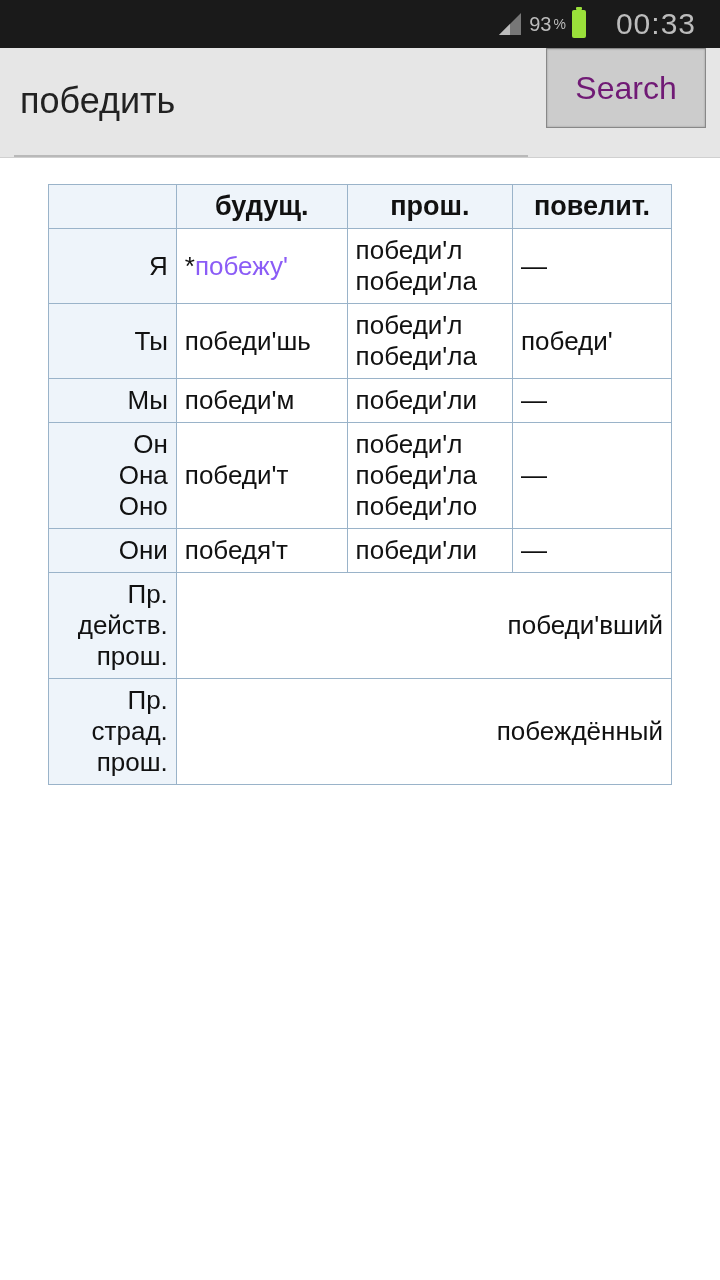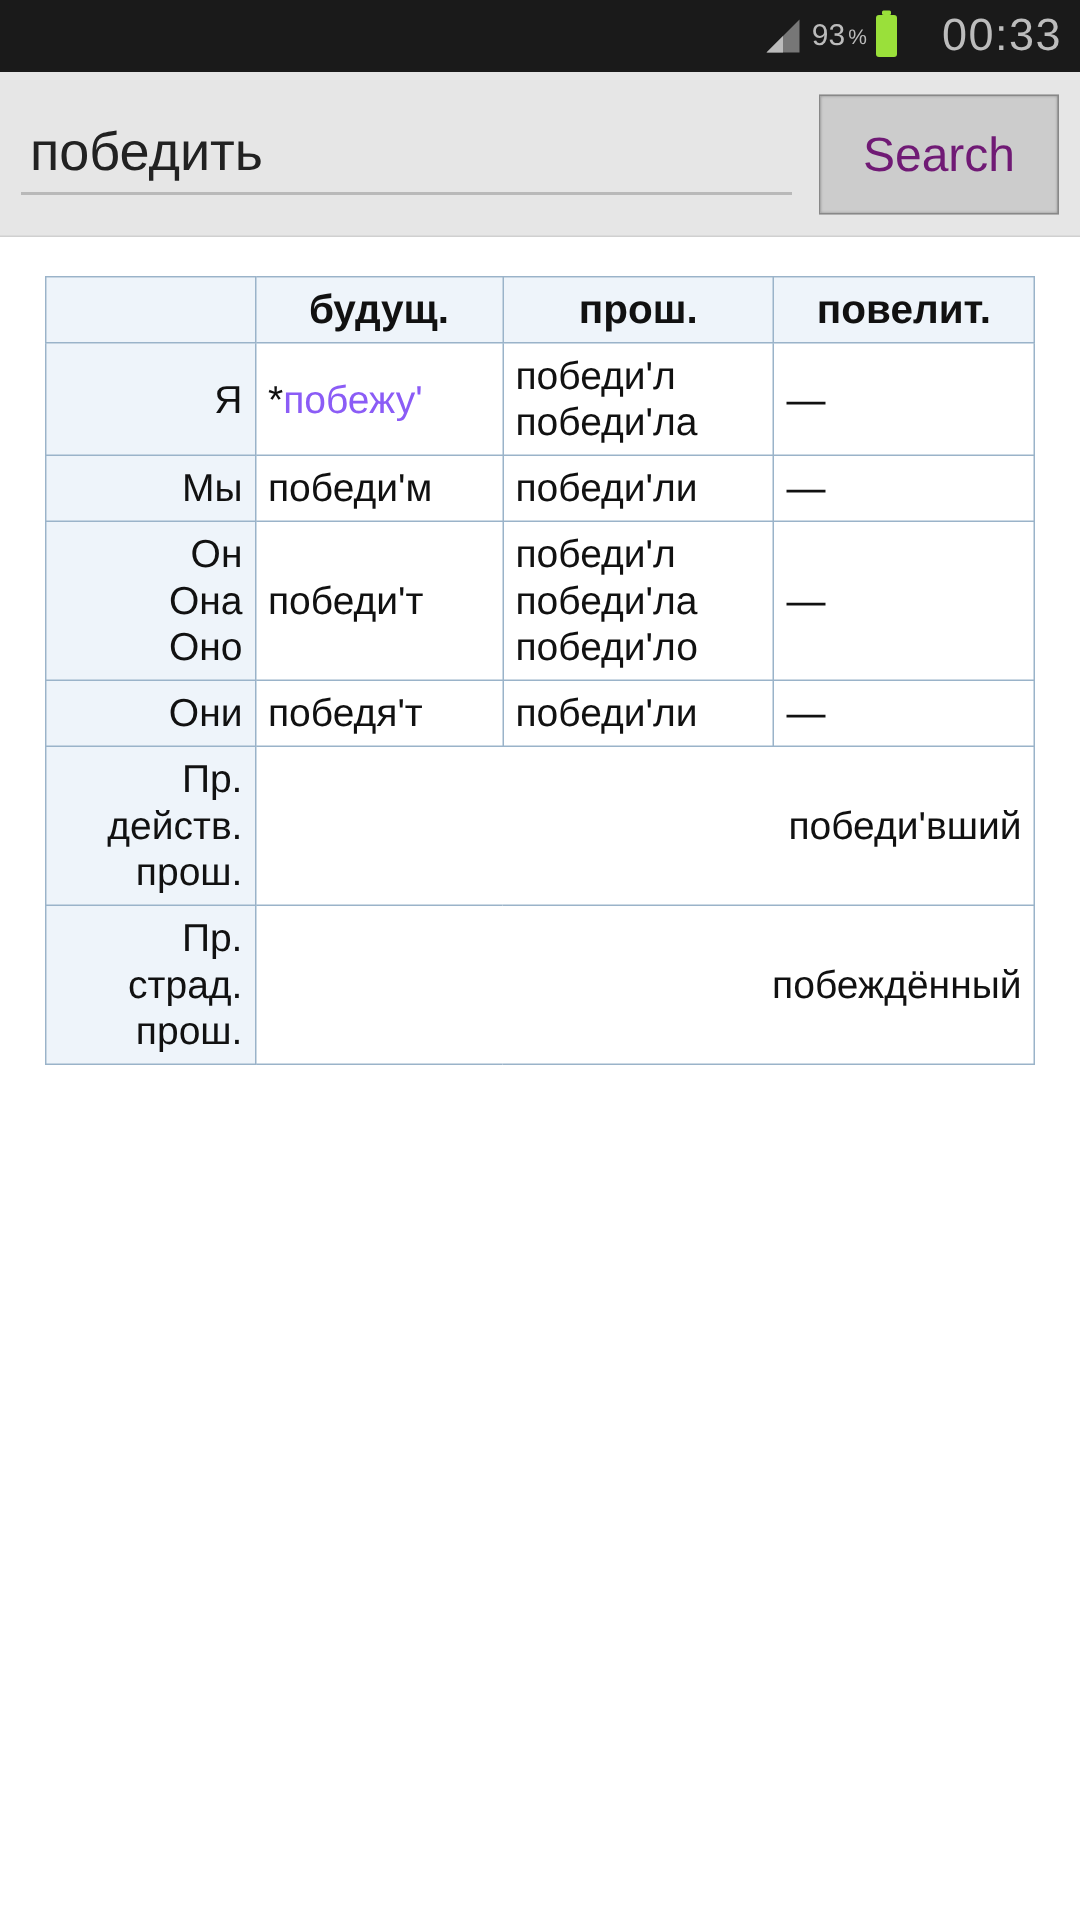--- a/index.html
+++ b/index.html
@@ -1,46 +1,46 @@
 <!DOCTYPE html>
 <html><head>
 <meta charset="utf-8">
 <style>
   * { box-sizing: border-box; margin: 0; padding: 0; }
   html, body { width: 720px; height: 1280px; font-family: Arial, Helvetica, sans-serif; background: #fff; }
   .status-bar {
     background: #1a1a1a; height: 48px; display: flex; align-items: center;
-    justify-content: flex-end; padding: 0 12px; color: #ccc; font-size: 24px;
+    justify-content: flex-end; padding: 0 24px; color: #ccc; font-size: 24px;
   }
   .status-bar .batt-pct { font-size: 20px; color: #bbb; margin-right: 2px; }
   .status-bar .batt-pct-sign { font-size: 14px; color: #bbb; margin-right: 6px; }
   .status-bar .battery {
     width: 14px; height: 28px; background: #9ae03a; border-radius: 2px;
     margin-right: 14px; position: relative;
   }
   .status-bar .battery::before {
     content: ''; position: absolute; top: -3px; left: 4px; width: 6px; height: 3px;
     background: #9ae03a; border-radius: 1px;
   }
   .status-bar .clock { color: #bcbcbc; font-size: 30px; letter-spacing: 1px; margin-left: 16px; }
   .search-bar {
-    background: #e6e6e6; height: 110px; display: flex; align-items: center;
+    background: #e6e6e6; height: 110px; display: flex; 
     padding: 0 14px; border-bottom: 1px solid #d0d0d0;
   }
   .search-input {
     flex: 1; border: none; border-bottom: 2px solid #b9b9b9; background: transparent;
     font-size: 36px; padding: 4px 6px 6px 6px; margin-right: 18px; color: #222;
     outline: none;
   }
   .search-btn {
     width: 160px; height: 80px; background: #ccc; border: 1px solid #888;
     font-size: 32px; color: #701a75; text-align: center; line-height: 78px;
     box-shadow: inset 0 0 2px rgba(0,0,0,.3);
   }
-  .content { background: #fff; padding: 26px 30px; }
+  .content { background: #fff; padding: 26px 48px; }
   table.conj {
     border-collapse: collapse; width: 100%; font-size: 26px; color: #111;
     border: 1px solid #9ab3c9;
   }
   table.conj th, table.conj td {
     border: 1px solid #9ab3c9; padding: 6px 8px;
   }
   table.conj th {
     background: #eef4fa; font-weight: bold; text-align: center; font-size: 27px;
   }
@@ -88,20 +88,26 @@
     </tr>
     </tbody>
       <tbody id="main-rows">
         <tr>
           <td class="rowh">Я</td>
           <td class="cell">*<span class="hypo">побежу'</span></td>
           <td class="cell">победи'л<br>победи'ла</td>
           <td class="cell">—</td>
         </tr>
         <tr>
+          <td class="rowh">Ты</td>
+          <td class="cell">победи'шь</td>
+          <td class="cell">победи'л<br>победи'ла</td>
+          <td class="cell">победи'</td>
+        </tr>
+        <tr>
           <td class="rowh">Мы</td>
           <td class="cell">победи'м</td>
           <td class="cell">победи'ли</td>
           <td class="cell">—</td>
         </tr>
         <tr>
           <td class="rowh">Он<br>Она<br>Оно</td>
           <td class="cell">победи'т</td>
           <td class="cell">победи'л<br>победи'ла<br>победи'ло</td>
           <td class="cell">—</td>

